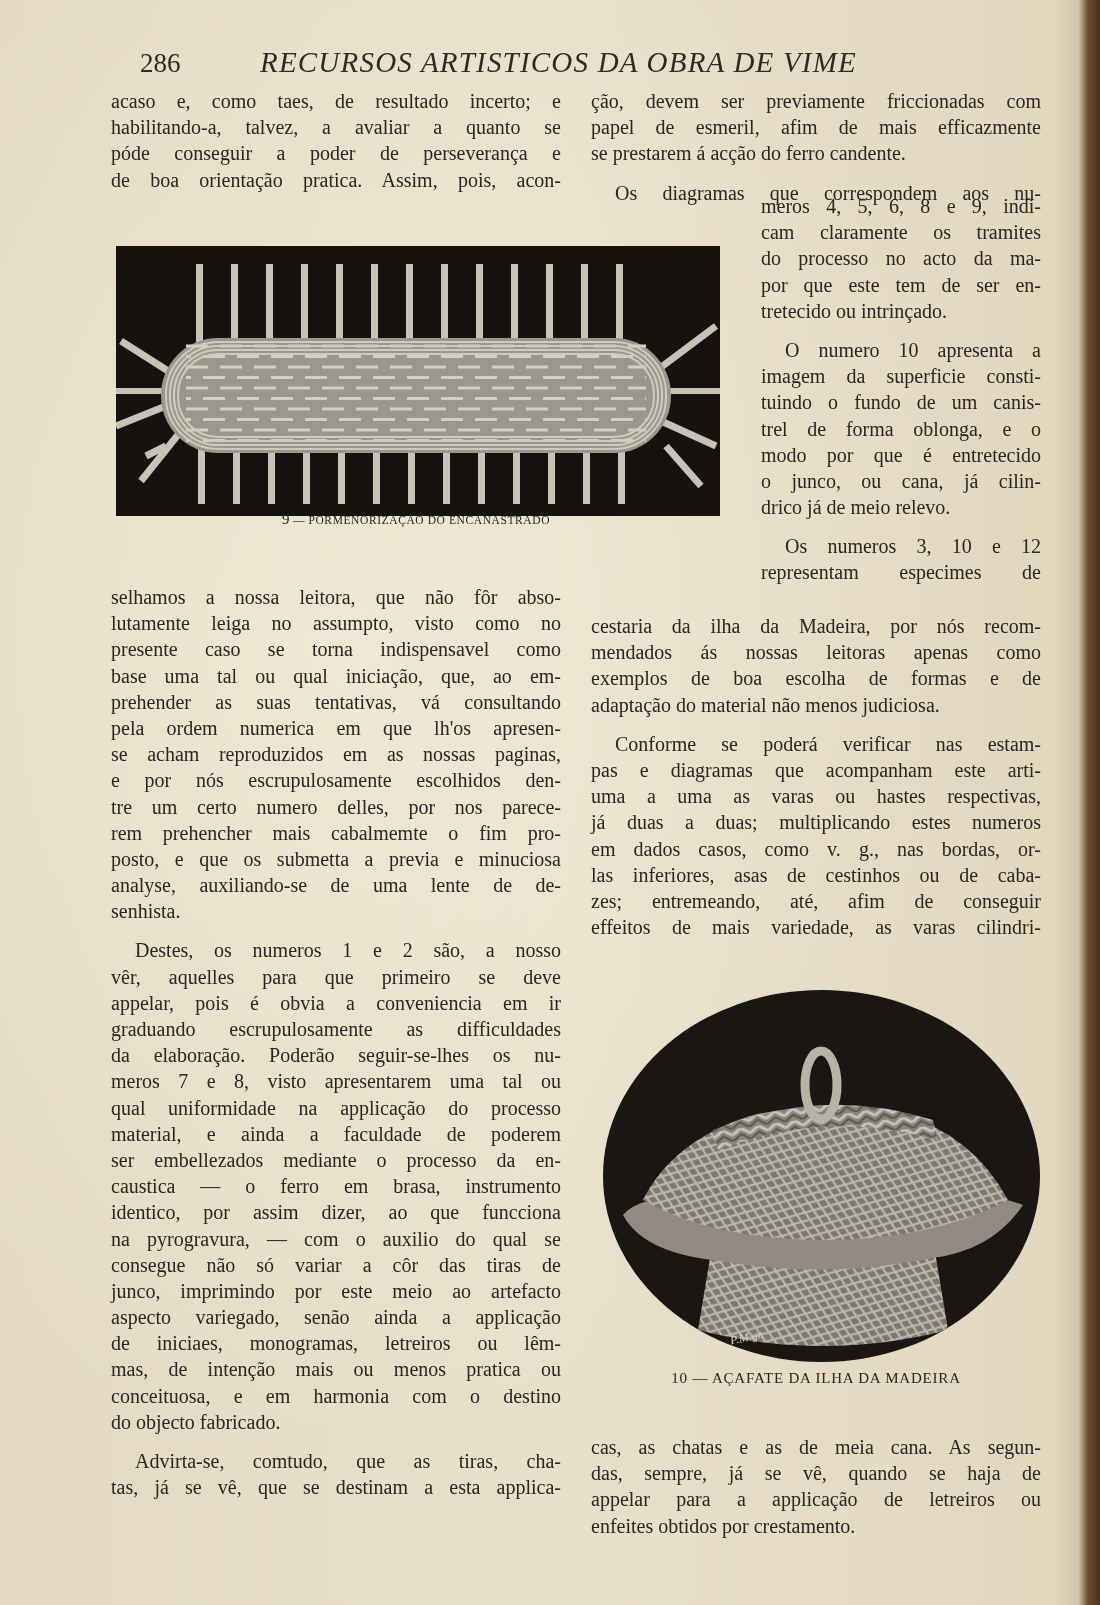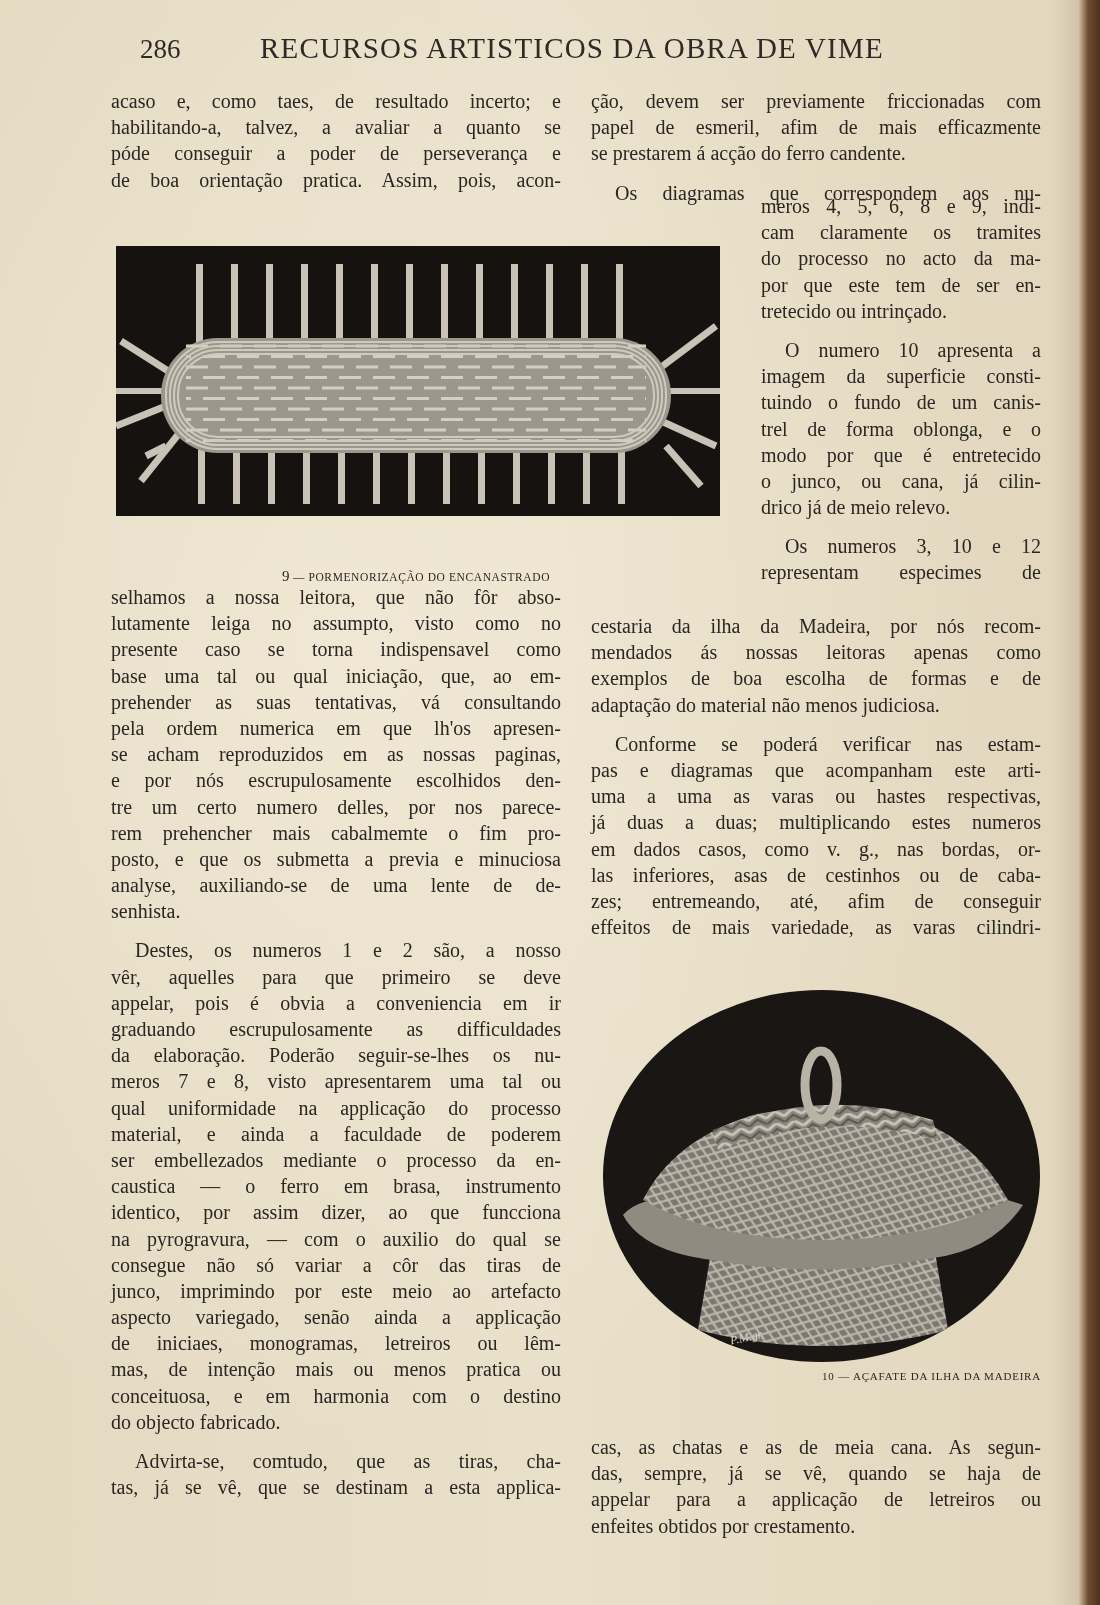--- a/index.html
+++ b/index.html
@@ -14,27 +14,27 @@
     position: absolute; left: 0; top: 0; width: 1100px; height: 1605px;
     background:
       radial-gradient(ellipse at 30% 40%, rgba(255,250,235,0.35), rgba(0,0,0,0) 60%),
       linear-gradient(90deg, #e4dac2 0%, #e9e0ca 50%, #e2d7bd 100%);
   }
   .spine {
     position: absolute; right: 0; top: 0; width: 48px; height: 1605px;
     background: linear-gradient(90deg, rgba(0,0,0,0) 0%, rgba(120,90,60,0.15) 55%, #6e4c2e 75%, #4a3220 100%);
   }
   .running-head {
-    position: absolute; top: 30px; left: 140px; width: 900px; height: 40px; text-align: right;
+    position: absolute; top: 44px; left: 140px; width: 900px; height: 40px; text-align: right;
   }
   .page-number {
     position: absolute; left: 0; top: 4px; font-size: 27px; color: #2e2a26;
   }
   .header-title {
-    position: absolute; left: 120px; top: 2px; font-size: 29px; 
+    position: absolute; left: 120px; top: 2px; font-size: 29px; font-style: italic;
     letter-spacing: 1.2px; color: #2e2a26; white-space: nowrap;
   }
   .col {
     position: absolute; font-size: 20px; line-height: 26.2px;
     text-align: justify;
   }
   .line { display: block; text-align: justify; text-align-last: justify; height: 26.2px; white-space: nowrap; }
   .line.last { text-align-last: left; }
   .line.indent { padding-left: 24px; margin-top: 13px; }
   .left-col-a { left: 111px; top: 88px; width: 450px; }
@@ -43,32 +43,32 @@
   .right-col-b { left: 761px; top: 193px; width: 280px; }
   .right-col-c { left: 591px; top: 613px; width: 450px; }
   .right-col-d { left: 591px; top: 1434px; width: 450px; }
 
   .figure-9 {
     position: absolute; left: 116px; top: 246px; width: 604px; height: 270px;
     background: #151210;
   }
   .figure-9 svg { display: block; }
   .caption-9 {
-    position: absolute; left: 116px; top: 568px; width: 600px; text-align: center;
+    position: absolute; left: 116px; top: 511px; width: 600px; text-align: center;
     font-size: 11.5px; letter-spacing: 0.6px; color: #2a2622;
   }
   .caption-9 .num { font-size: 15px; letter-spacing: 0; }
 
   .figure-10 {
     position: absolute; left: 603px; top: 990px; width: 437px; height: 372px;
     border-radius: 50%; background: #1a1614; overflow: hidden;
   }
   .caption-10 {
-    position: absolute; left: 591px; top: 1370px; width: 450px; text-align: right;
-    font-size: 11px; letter-spacing: 0.8px; color: #2a2622;
+    position: absolute; left: 591px; top: 1370px; width: 450px; text-align: center;
+    font-size: 15px; letter-spacing: 0.8px; color: #2a2622;
   }
   .signature {
     position: absolute; left: 730px; top: 1330px; font-size: 12px; font-style: italic;
     color: #d8d2c4; transform: rotate(-12deg);
   }
 </style>
 </head>
 <body>
 
 <div class="paper"></div>

